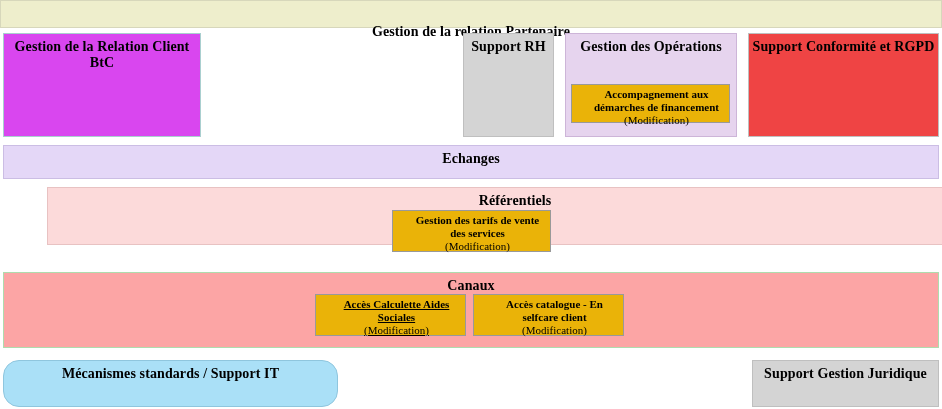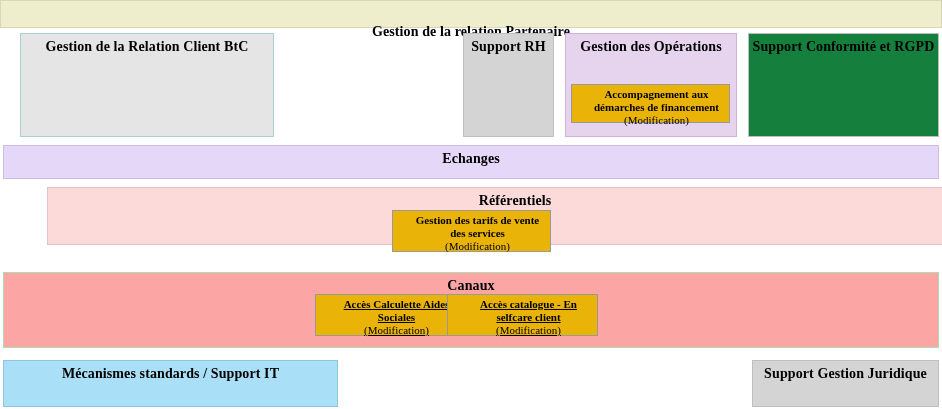--- a/index.html
+++ b/index.html
@@ -41,43 +41,43 @@
   #banner {
     left: 0; top: 0;
     width: 942px; height: 28px;
     background: #eeeecc;
     border: 1px solid #d7d7bb;
   }
   #banner .block-title { padding-top: 23px; font-size: 14px; }
 
   
   .rowone { top: 33px; height: 104px; }
-  #blk-crc  { left: 20px;   width: 254px; background: #e5e5e5; border-color: #a9cfcf; }
+  #blk-crc  { left: 3px;   width: 198px; background: #d946ef; border-color: #a9cfcf; }
   #blk-fin  { left: 233px; width: 219px; background: #d4d4d4; border-color: #bfbfbf; }
   #blk-rh   { left: 463px; width: 91px;  background: #d4d4d4; border-color: #bfbfbf; }
   #blk-ops  { left: 565px; width: 172px; background: #e6d4ee; border-color: #cdb5d8; }
-  #blk-conf { left: 748px; width: 191px; background: #15803d; border-color: #bfbfbf; }
+  #blk-conf { left: 748px; width: 191px; background: #ef4444; border-color: #bfbfbf; }
 
   
   #blk-ech {
     left: 3px; top: 145px; width: 936px; height: 34px;
     background: #e4d7f7; border-color: #cbbde4;
   }
   #blk-ref {
     left: 3px; top: 187px; width: 936px; height: 58px;
     background: #fcdada; border-color: #e8c2c2; margin-left: 44px;
   }
   #blk-can {
     left: 3px; top: 272px; width: 936px; height: 76px;
     background: #fca5a5; border-color: #aedcae;
   }
 
   
   .rowbottom { top: 360px; height: 47px; }
-  #blk-mec  { left: 3px;   width: 335px; background: #aae0f7; border-color: #8fc6de; }
+  #blk-mec  { left: 3px;   width: 335px; background: #aae0f7; border-color: #8fc6de; border-radius: 16px; }
   #blk-pil  { left: 348px; width: 392px; background: #e8ddb5; border-color: #d0c49d; }
   #blk-jur  { left: 752px; width: 187px; background: #d4d4d4; border-color: #bfbfbf; }
 
   
   .card {
     position: absolute;
     box-sizing: border-box;
     background: #eab308;
     border: 1px solid #999999;
     text-align: center;
@@ -92,21 +92,21 @@
   .card .card-sub {
     display: block;
     font-weight: normal;
     font-size: 11px;
     line-height: 13px;
   }
 
   #card-acc  { left: 571px; top: 84px;  width: 159px; height: 39px; }
   #card-tar  { left: 392px; top: 210px; width: 159px; height: 42px; }
   #card-calc { left: 315px; top: 294px; width: 151px; height: 42px; text-decoration: underline; }
-  #card-cat  { left: 447px; top: 294px; width: 151px; height: 42px; text-decoration: underline; }
+  #card-cat  { left: 473px; top: 294px; width: 151px; height: 42px; }
 </style>
 </head>
 <body>
 
 <div class="canvas">
 
   <div class="block" id="banner">
     <span class="block-title">Gestion de la relation Partenaire</span>
   </div>
 

